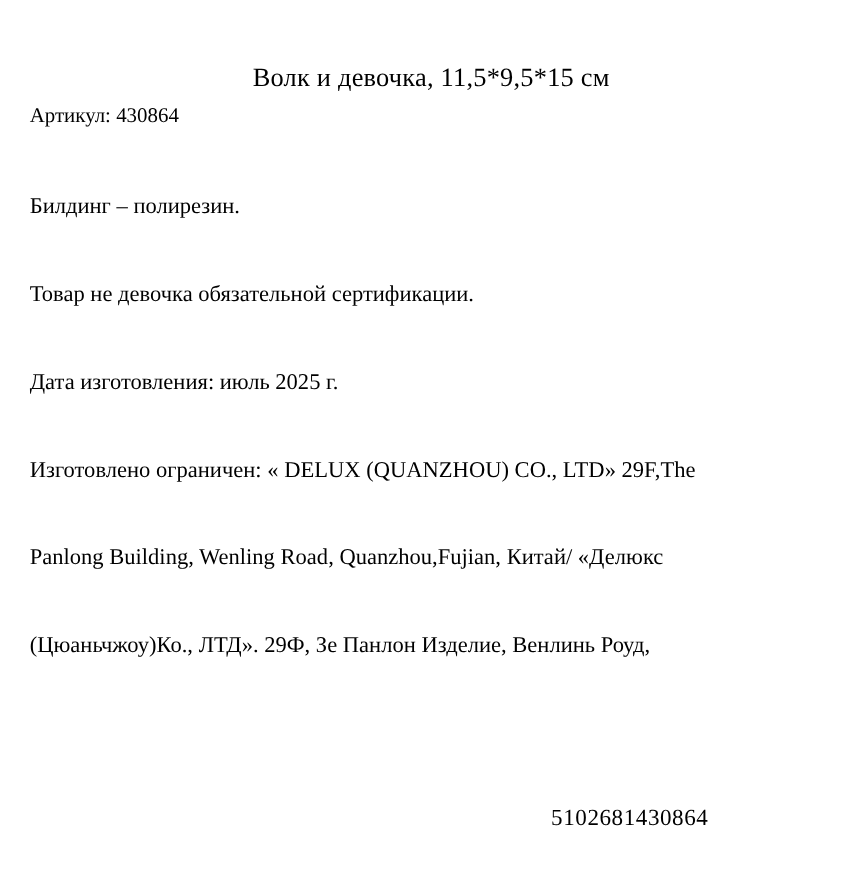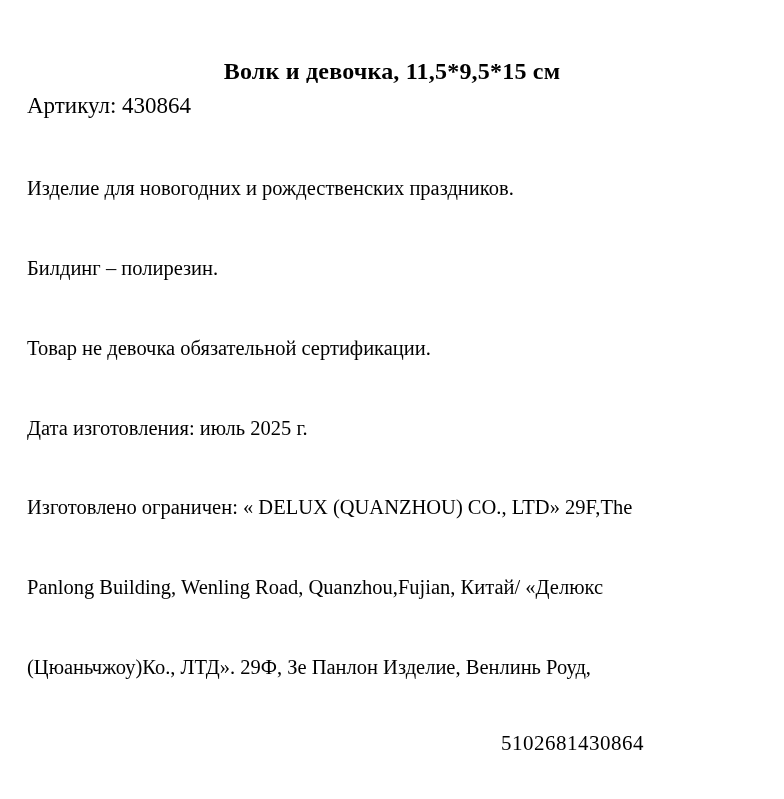--- a/index.html
+++ b/index.html
@@ -20,28 +20,28 @@
     inset: 0;
   }
   .title {
     position: absolute;
     top: 58px;
     left: 0;
     width: 784px;
     margin: 0;
     text-align: center;
     font-size: 24px;
-    font-weight: bold;
+    font-weight: normal;
     letter-spacing: 0.2px;
   }
   .article {
     position: absolute;
     top: 91px;
     left: 27px;
-    font-size: 23px;
+    font-size: 19px;
     line-height: 30px;
     white-space: pre;
   }
   .body-text {
     position: absolute;
     top: 122px;
     left: 27px;
     width: 740px;
     font-size: 20.5px;
     line-height: 26.6px;
@@ -62,21 +62,20 @@
 </head>
 <body>
 
 <div class="page">
 
   <h1 class="title">Волк и девочка, 11,5*9,5*15 см</h1>
 
   <div class="article">Артикул: 430864</div>
 
   <div class="body-text">
-    <div class="line">Изделие для новогодних и рождественских праздников.</div>
     <div class="line">Билдинг – полирезин.</div>
     <div class="line">Товар не девочка обязательной сертификации.</div>
     <div class="line">Дата изготовления: июль 2025 г.</div>
     <div class="line">Изготовлено ограничен: « DELUX (QUANZHOU) CO., LTD» 29F,The</div>
     <div class="line">Panlong Building, Wenling Road, Quanzhou,Fujian, Китай/ «Делюкс</div>
     <div class="line">(Цюаньчжоу)Ко., ЛТД». 29Ф, Зе Панлон Изделие, Венлинь Роуд,</div>
     
     
     
     

